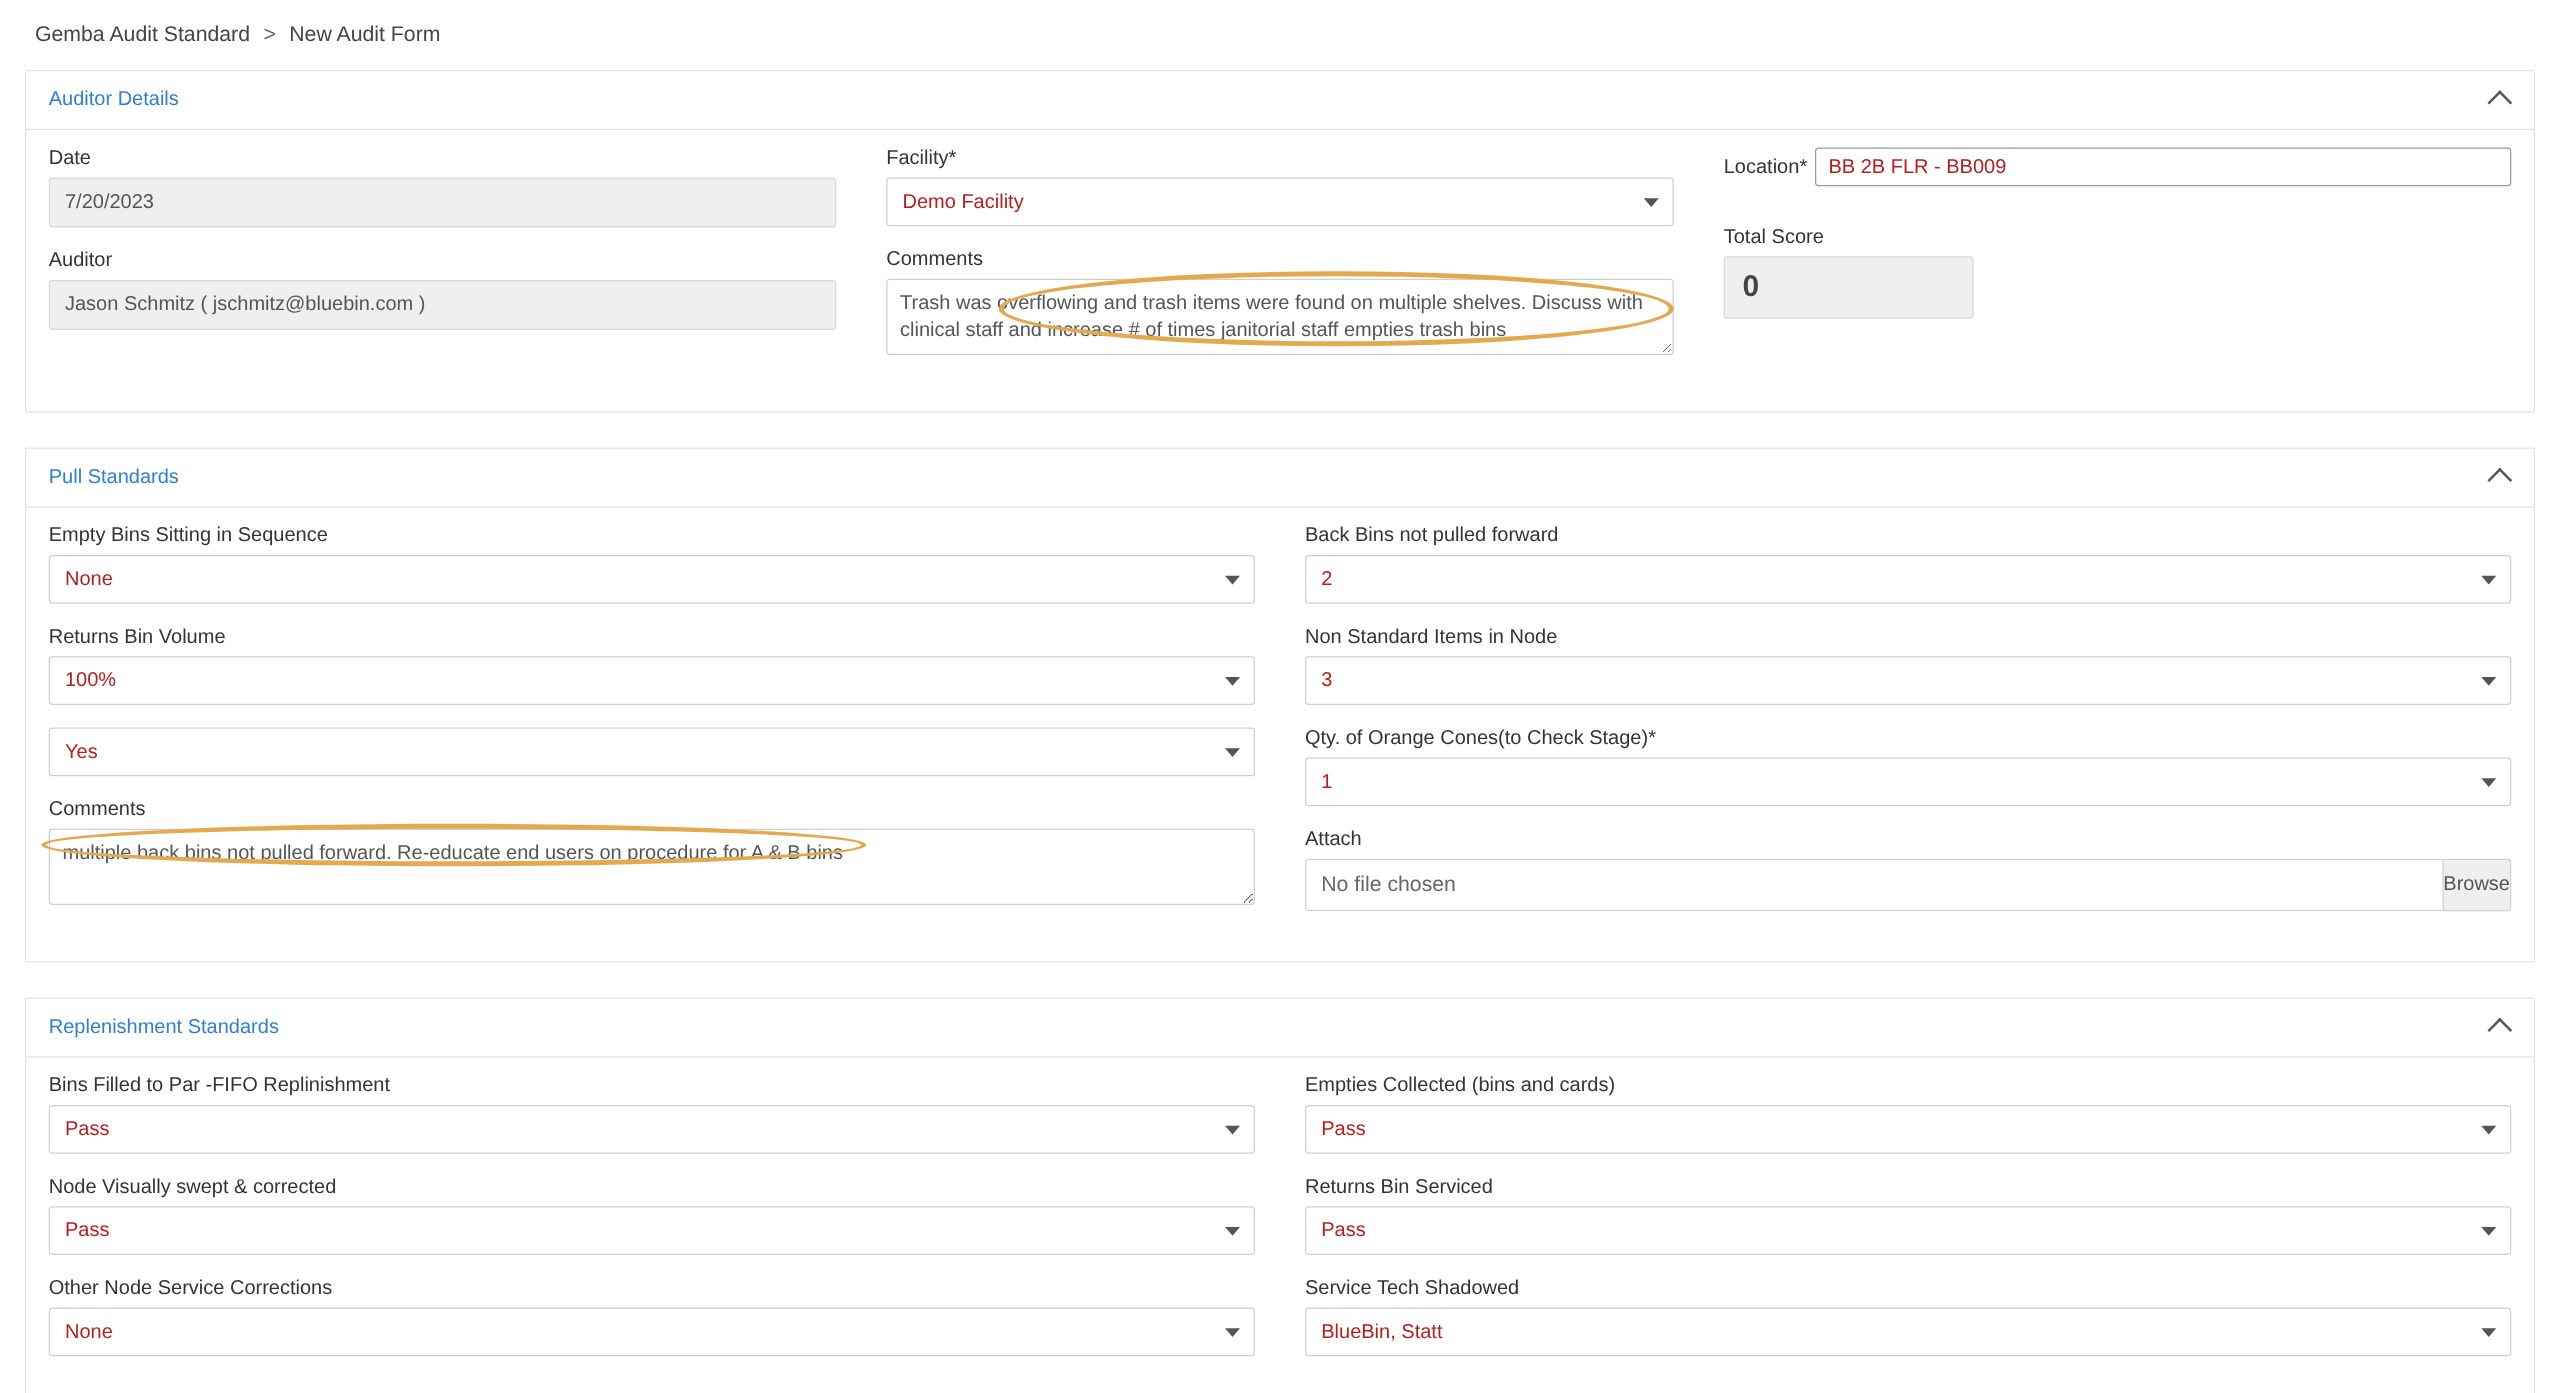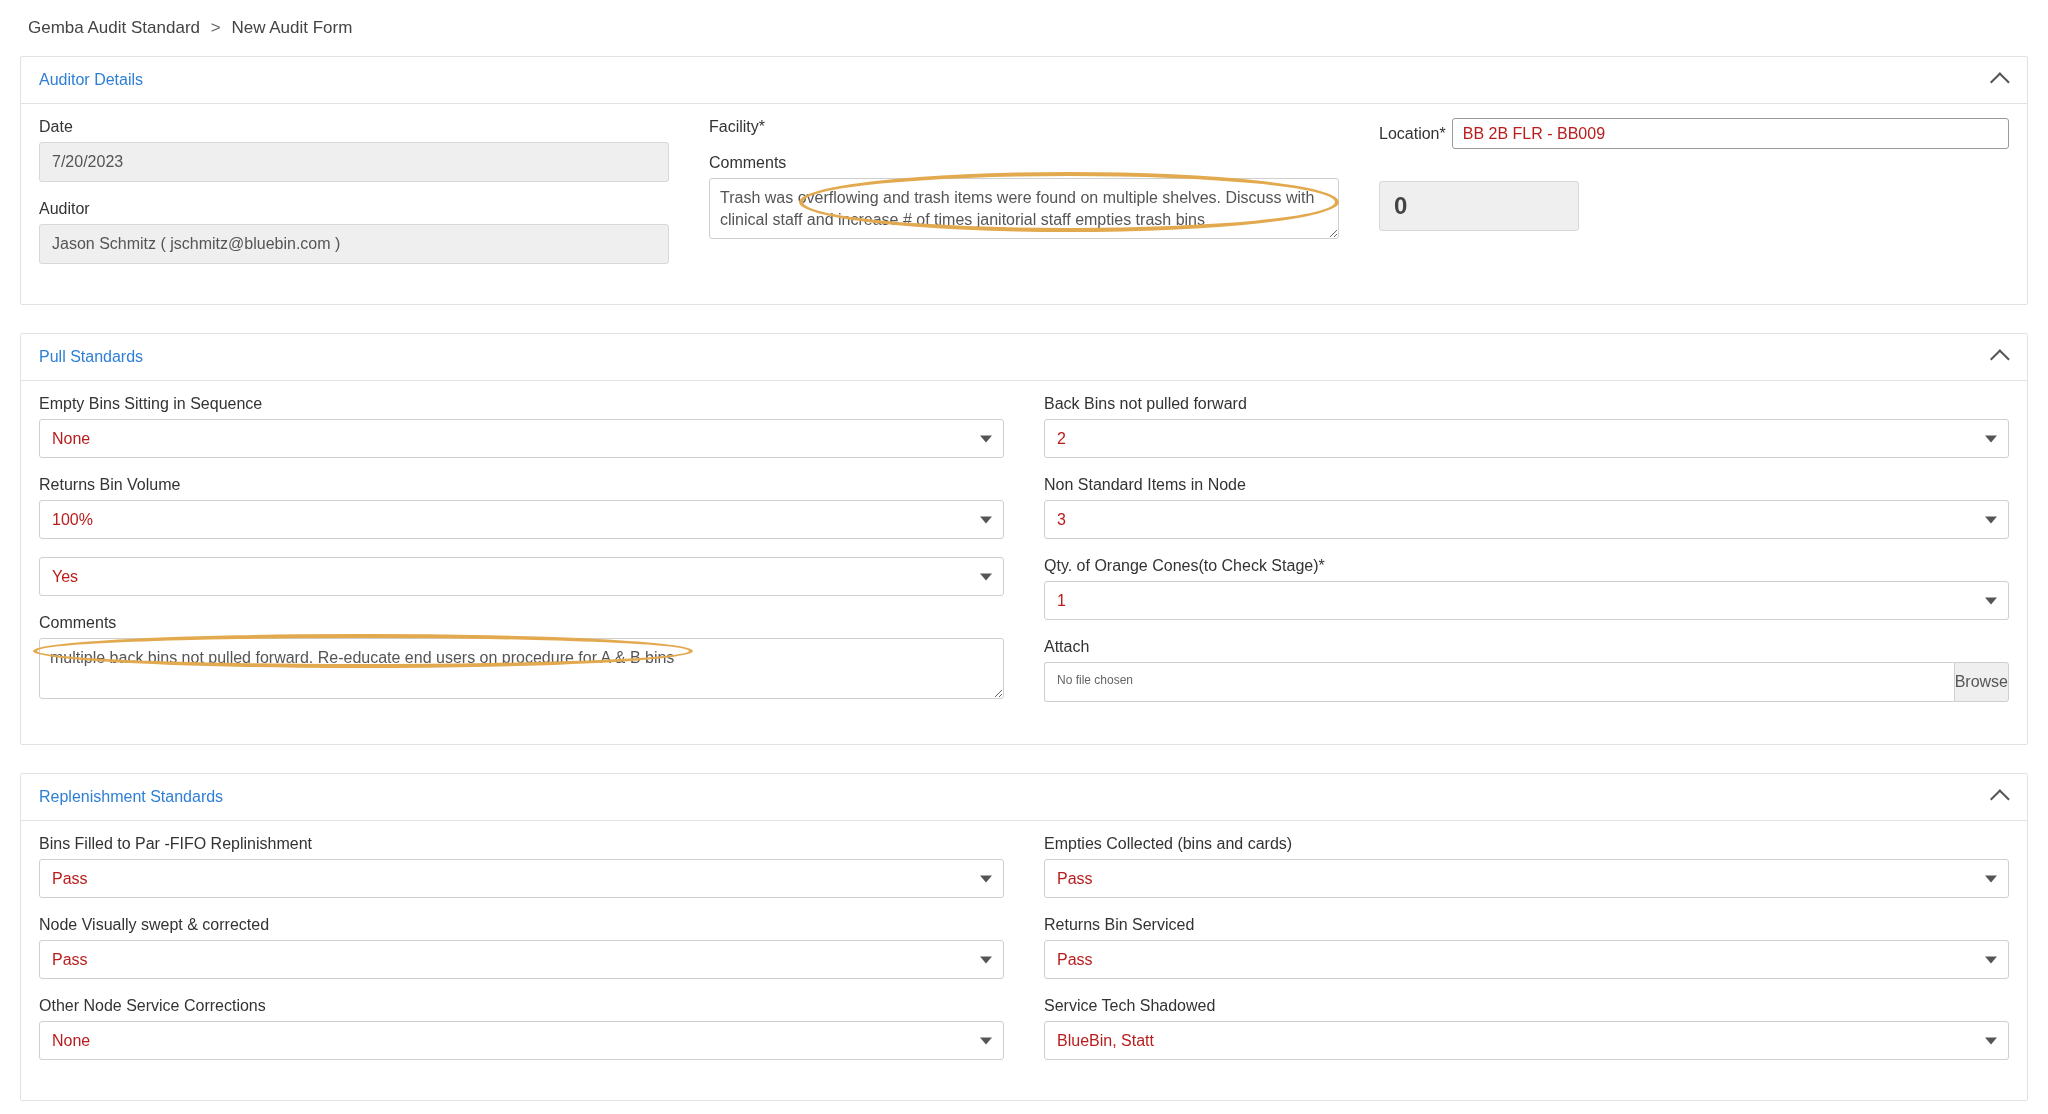--- a/index.html
+++ b/index.html
@@ -112,21 +112,21 @@
     border: 1px solid #9a9a9a;
   }
   .file-row { display: flex; }
   .file-display {
     flex: 1;
     border: 1px solid #cfcfcf;
     border-right: none;
     border-radius: 3px 0 0 3px;
     padding: 10px 12px;
     color: #666;
-    font-size: 12px;
+    font-size: 17px;
     background: #fff;
   }
   .file-browse {
     background: #efefef;
     border: 1px solid #cfcfcf;
     border-radius: 0 3px 3px 0;
     padding: 10px 0;
     color: #555;
     font-size: 16px;
     cursor: pointer;
@@ -171,35 +171,41 @@
           <div class="readonly-box">7/20/2023</div>
         </div>
         <div class="field">
           <label class="field-label">Auditor</label>
           <div class="readonly-box">Jason Schmitz ( jschmitz@bluebin.com )</div>
         </div>
       </div>
       <div class="col">
         <div class="field">
           <label class="field-label req">Facility</label>
+          <div class="select-wrap">
+            <select>
+              <option>Demo Facility</option>
+            </select>
+          </div>
         </div>
         <div class="field rel">
           <label class="field-label">Comments</label>
           <textarea rows="2" style="">Trash was overflowing and trash items were found on multiple shelves. Discuss with clinical staff and increase # of times janitorial staff empties trash bins</textarea>
           <div class="highlight-oval" style="left:90px; top:18px; width:540px; height:60px;"></div>
         </div>
       </div>
       <div class="col">
         <div class="field location-select">
           <label class="field-label req" style="margin-bottom:0;">Location</label>
           <select style="padding:6px 30px 6px 10px;">
             <option>BB 2B FLR - BB009</option>
           </select>
         </div>
         <div class="field" style="margin-top:32px;">
+          <label class="field-label">Total Score</label>
           <div class="score-box">0</div>
         </div>
       </div>
     </div>
   </div>
 </div>
 
 <div class="panel">
   <div class="panel-header">
     <span class="panel-title">Pull Standards</span>

